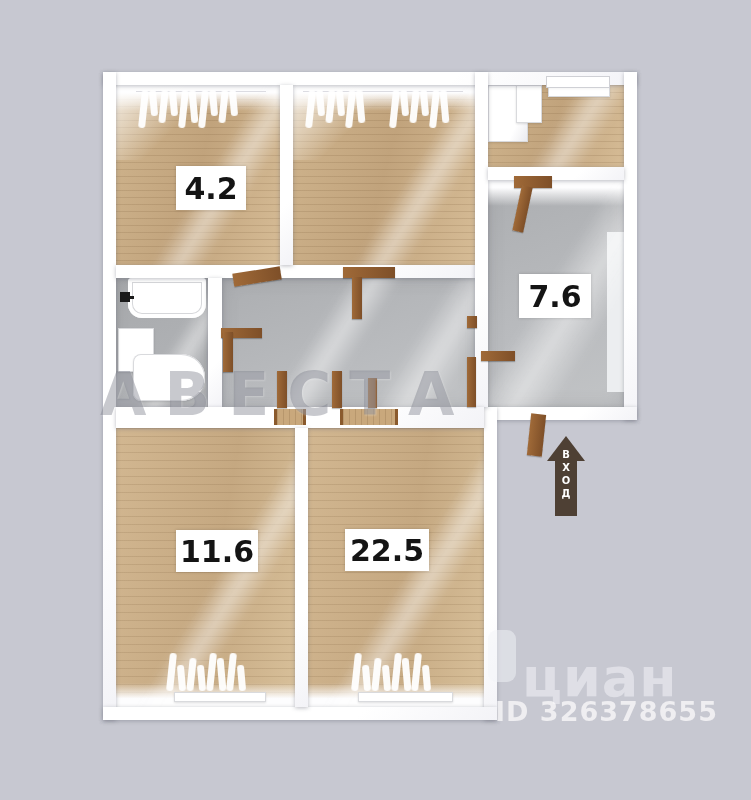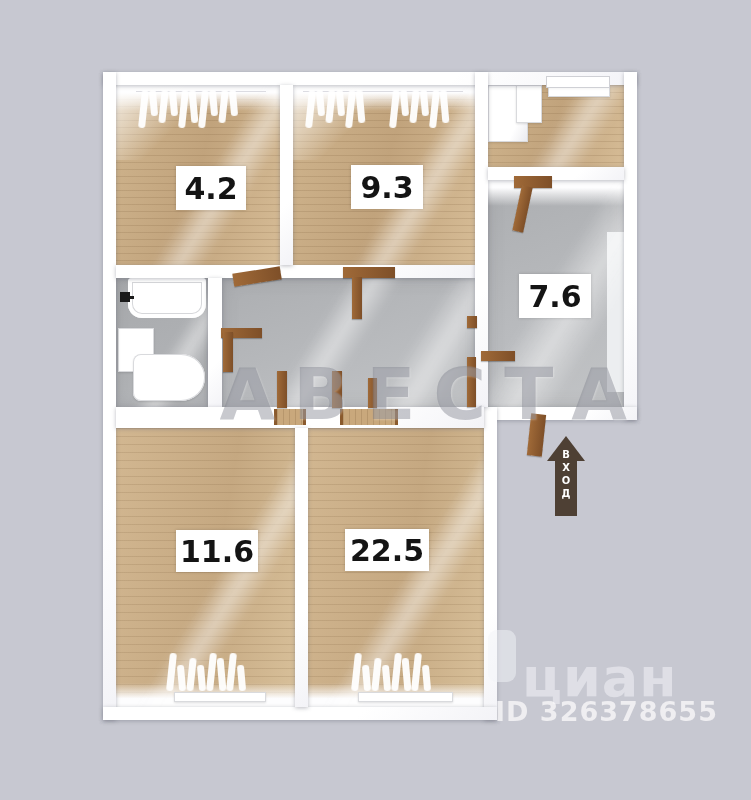--- a/index.html
+++ b/index.html
@@ -65,22 +65,22 @@
   #entr-arrow .head{width:0;height:0;margin:0 auto;
         border-left:19px solid transparent;border-right:19px solid transparent;
         border-bottom:25px solid #4e4034;}
   #entr-arrow .shaft{width:22px;height:55px;margin:0 auto;background:#4e4034;
         display:flex;justify-content:center;}
   #entr-arrow .shaft span{writing-mode:vertical-rl;text-orientation:upright;
         color:#fff;font-size:10px;font-weight:bold;letter-spacing:2px;margin-top:-12px;}
 
   
   .wm{position:absolute;pointer-events:none;}
-  #wm-avesta{left:100px;top:344px;width:545px;text-align:right;z-index:8;
-        font-weight:bold;font-size:72px;line-height:100px;letter-spacing:18px;
+  #wm-avesta{left:100px;top:344px;width:545px;text-align:left;z-index:8;
+        font-weight:bold;font-size:60px;line-height:100px;letter-spacing:18px;
         color:rgba(118,120,132,.40);text-shadow:1px 1px 2px rgba(255,255,255,.25);}
   #wm-cian{left:522px;top:646px;z-index:8;font-weight:bold;font-size:54px;
         color:rgba(242,243,248,.55);letter-spacing:1px;}
   #wm-pin{left:488px;top:630px;width:28px;height:52px;border-radius:9px;
         background:rgba(242,243,248,.5);z-index:8;}
   #wm-id{left:495px;top:696px;z-index:8;font-weight:bold;font-size:27px;
         color:rgba(250,248,250,.78);letter-spacing:1px;}
 
   .blk{position:absolute;}
 </style>
@@ -222,21 +222,20 @@
   <div class="door" style="left:277px;top:371px;width:10px;height:37px;"></div>
   <div class="door" style="left:332px;top:371px;width:10px;height:37px;"></div>
   <div class="door" style="left:368px;top:378px;width:9px;height:30px;"></div>
   <div class="threshold" style="left:274px;top:409px;width:26px;height:16px;"></div>
   <div class="threshold" style="left:340px;top:409px;width:52px;height:16px;"></div>
   <div class="door" style="left:514px;top:176px;width:38px;height:12px;"></div>
   <div class="door" style="left:517px;top:186px;width:11px;height:46px;transform:rotate(12deg);"></div>
   <div class="door" style="left:529px;top:414px;width:15px;height:42px;transform:rotate(6deg);"></div>
 
   <div class="label" style="left:176px;top:166px;width:70px;height:44px;">4.2</div>
-  <div class="label" style="left:351px;top:165px;width:72px;height:44px;">9.3</div>
   <div class="label" style="left:519px;top:274px;width:72px;height:44px;">7.6</div>
   <div class="label" style="left:176px;top:530px;width:82px;height:42px;">11.6</div>
   <div class="label" style="left:345px;top:529px;width:84px;height:42px;">22.5</div>
 
   <div id="entr-arrow">
     <div class="head"></div>
     <div class="shaft">
       <span>ВХОД</span>
     </div>
   </div>

